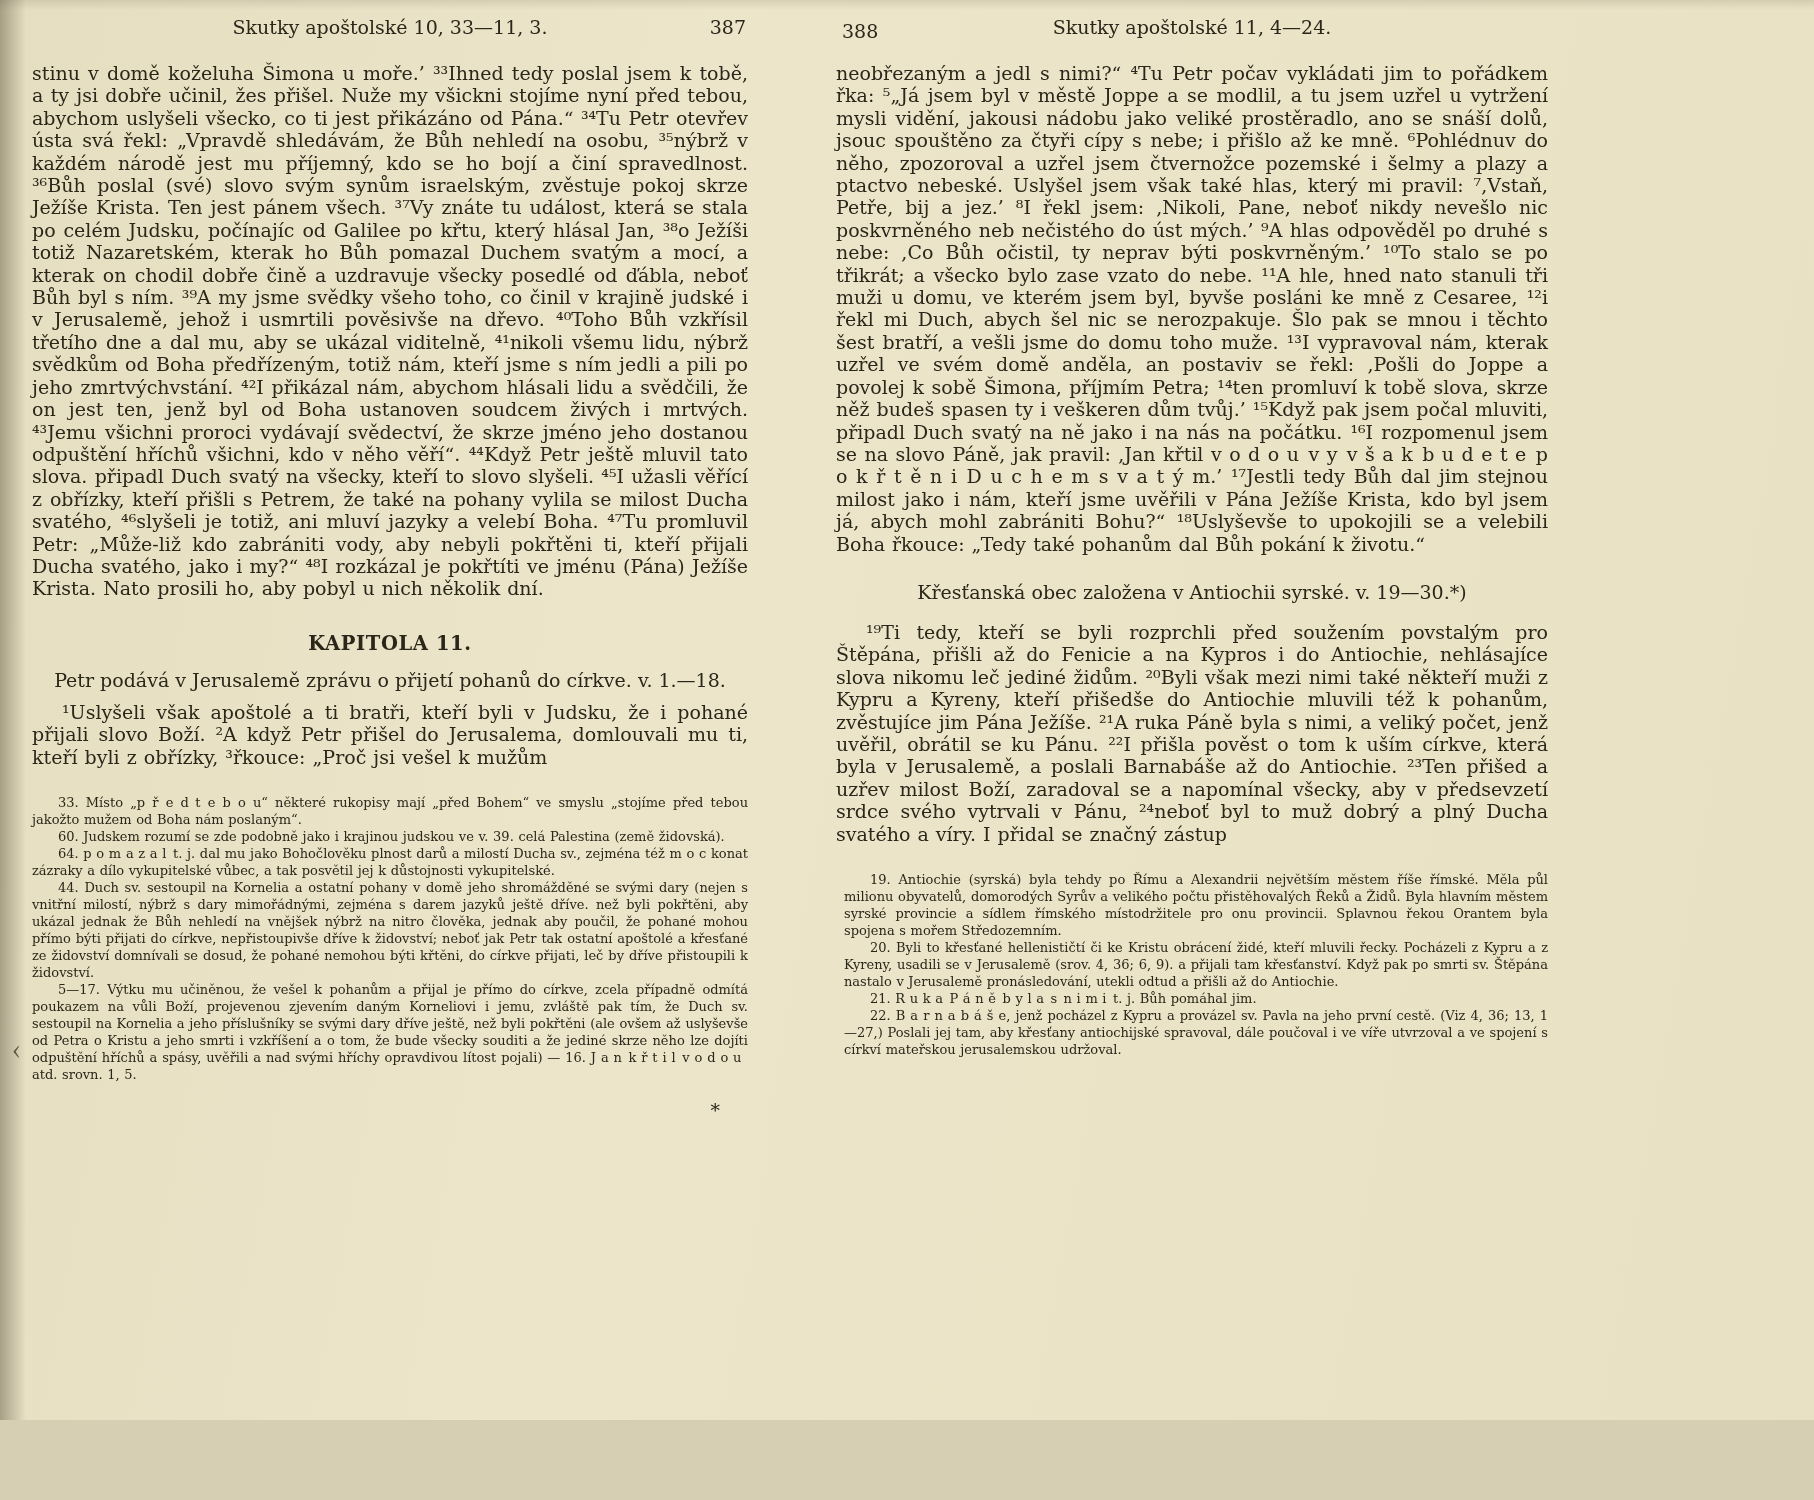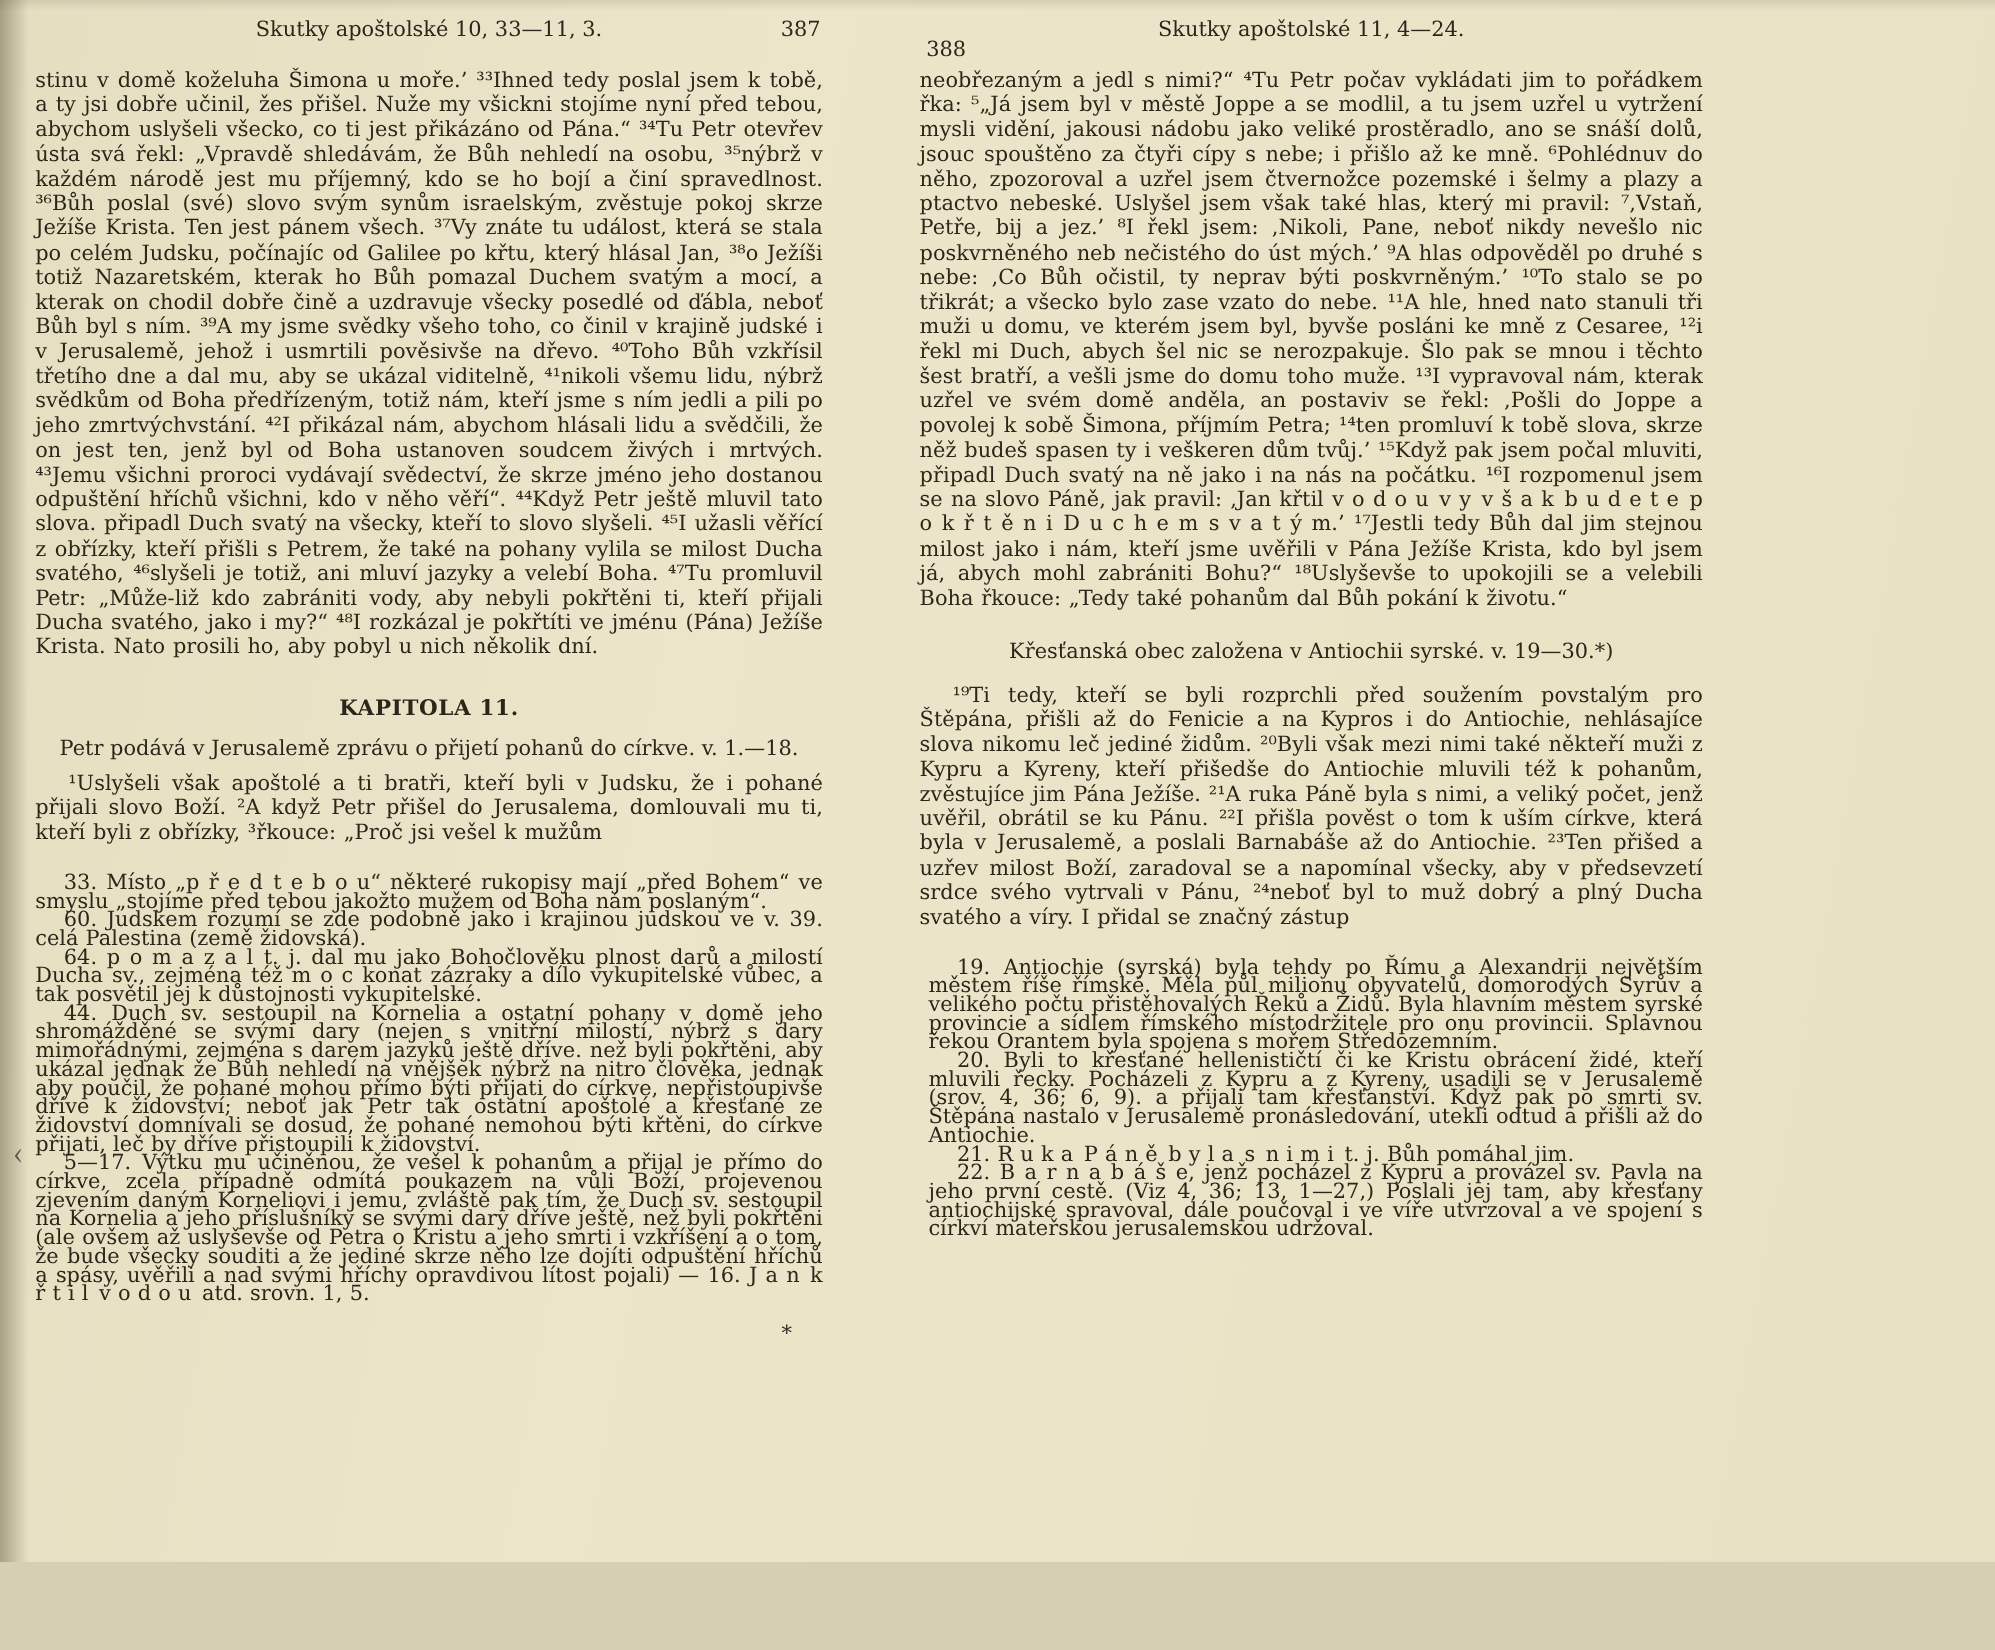--- a/index.html
+++ b/index.html
@@ -25,21 +25,21 @@
     position: absolute; left: 0; top: 0; right: 0; height: 10px;
     background: linear-gradient(180deg, rgba(62,56,38,0.12), rgba(62,56,38,0));
     pointer-events: none;
   }
   .page { position: absolute; top: 16px; }
   .page.left  { left: 32px;  width: 716px; }
   .page.right { left: 836px; width: 712px; }
 
   .running-head { position: relative; text-align: center; font-size: 19px; height: 26px; margin-bottom: 20px; }
   .running-head .page-num-right { position: absolute; right: 2px; top: 0; }
-  .running-head .page-num-left  { position: absolute; left: 6px;  top: 18px; }
+  .running-head .page-num-left  { position: absolute; left: 6px;  top: 4px; }
 
   p.body {
     font-size: 19px; line-height: 22.4px;
     text-align: justify; margin: 0;
     word-spacing: 1px;
   }
   p.body.indent { text-indent: 30px; margin-top: 10px; }
 
   h2.chapter {
     text-align: center; font-size: 19.5px; font-weight: bold;
@@ -48,21 +48,21 @@
   p.chapter-intro { font-size: 19px; margin: 0 0 4px 0; text-align: center; }
 
   h3.section-heading {
     text-align: center; font-size: 19px; font-weight: normal;
     margin: 26px 0 18px 0;
   }
 
   .footnotes { margin-top: 26px; }
   .page.right .footnotes { padding-left: 8px; }
   .footnotes p.footnote {
-    font-size: 19px; line-height: 17px;
+    font-size: 13px; line-height: 17px;
     text-align: justify; margin: 0; text-indent: 26px;
     word-spacing: 0.5px;
   }
 
   .sig-mark { text-align: right; padding-right: 28px; font-size: 19px; margin-top: 16px; }
 
   .margin-artifact {
     position: absolute; left: 12px; top: 1038px;
     font-size: 22px; color: rgba(50,45,30,0.75);
     transform: scaleY(1.3);

